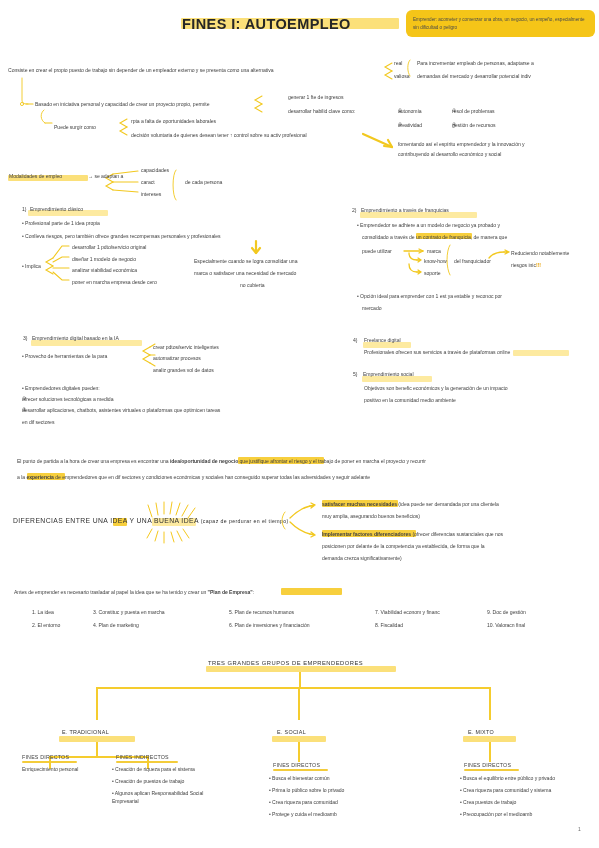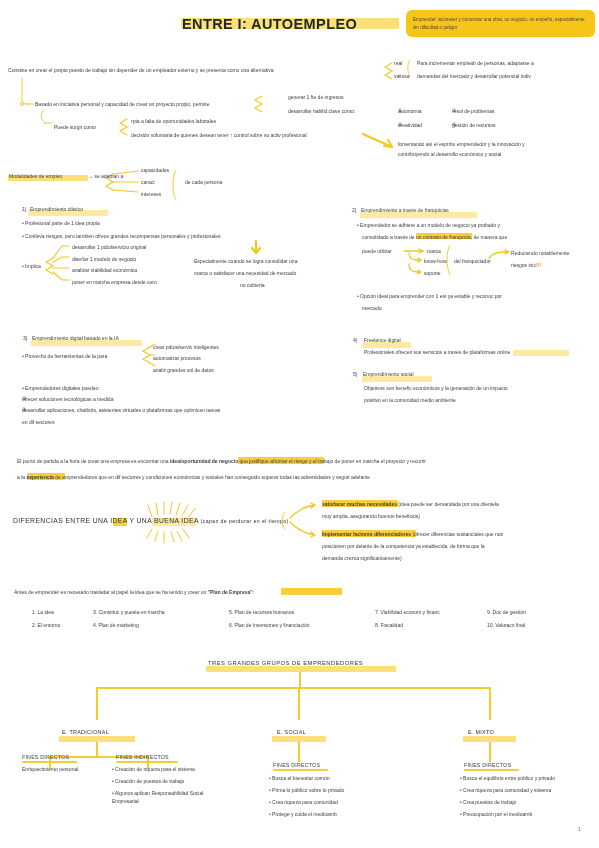--- a/index.html
+++ b/index.html
@@ -196,21 +196,21 @@
       <path d="M152,529 L147,538"></path>
         <path d="M158,531 L155,541"></path>
       <path d="M164,532 L164,543"></path>
         <path d="M171,532 L174,542"></path>
       <path d="M177,531 L182,541"></path>
         <path d="M183,529 L189,538"></path>
     </g>
   </svg>
 
   <div class="hl" style="left:181px;top:18px;width:218px;height:11px;"></div>
-  <div class="title" style="left:182px;top:16px;">ENTRE I: AUTOEMPLEO</div>
+  <div class="title" style="left:182px;top:16px;">FINES I: AUTOEMPLEO</div>
 
   <div class="callout wrap" style="left:406px;top:10px;width:175px;">Emprender: acometer y comenzar una obra, un negocio, un empeño, especialmente sin dificultad o peligro</div>
 
   <div class="t" style="left:8px;top:66px;">Consiste en crear el propio puesto de trabajo sin depender de un empleador externo y se presenta como una alternativa</div>
   <div class="t" style="left:394px;top:59px;">real</div>
   <div class="t" style="left:394px;top:72px;">valiosa</div>
   <div class="t" style="left:417px;top:59px;">Para incrementar empleab de personas, adaptarse a</div>
   <div class="t" style="left:417px;top:72px;">demandas del mercado y desarrollar potencial indiv</div>
 
   <div class="t" style="left:35px;top:100px;">Basado en iniciativa personal y capacidad de crear un proyecto propio, permite</div>

